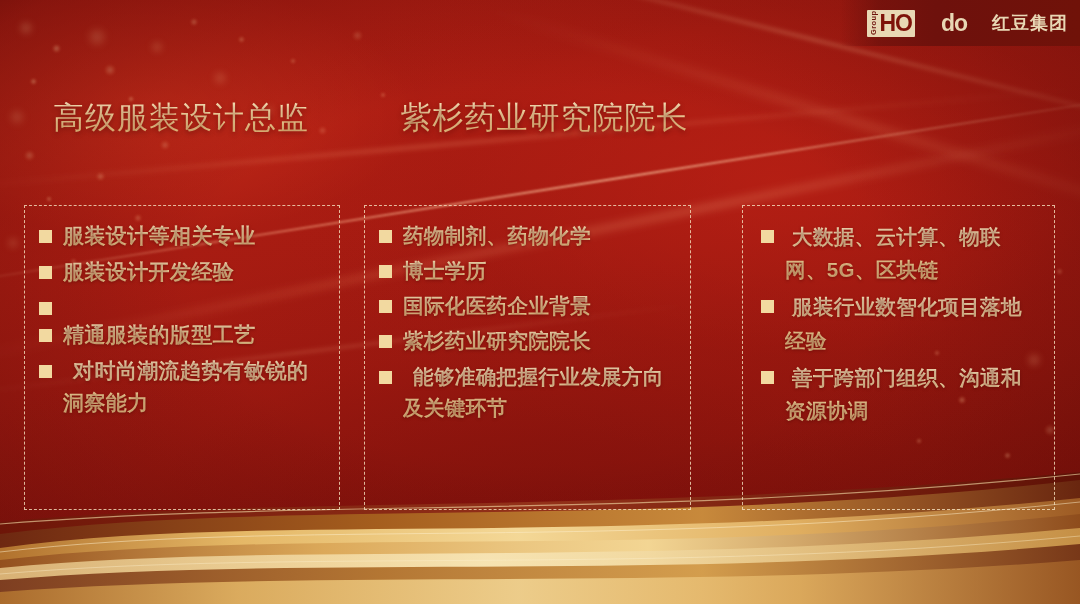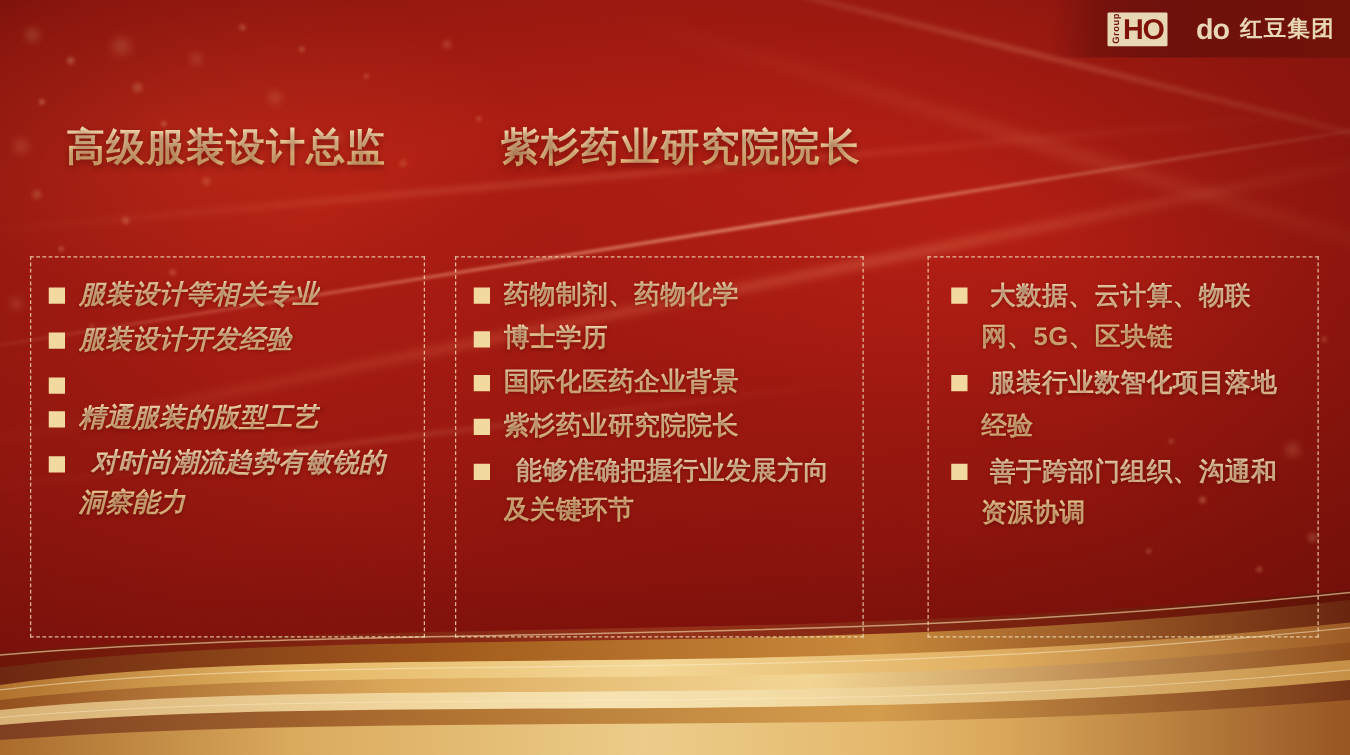--- a/index.html
+++ b/index.html
@@ -52,21 +52,21 @@
 
   
   .bokeh { position:absolute; border-radius:50%; pointer-events:none; }
 
   
   #logo-band {
     position:absolute; top:0; right:0;
     width:240px; height:46px;
     background:linear-gradient(90deg, rgba(108,16,11,0) 0%, rgba(110,17,12,0.75) 16%, #6e110c 40%, #701209 100%);
     display:flex; align-items:center; justify-content:flex-end;
-    padding-right:12px; gap:9px;
+    padding-right:12px; gap:25px;
   }
   #logo-mark {
     display:flex; align-items:center;
     background:#e8d7b4;
     height:27px; padding:0 3px 0 2px;
     border-radius:1px;
   }
   #logo-group {
     writing-mode:vertical-rl; text-orientation:mixed;
     transform:rotate(180deg);
@@ -75,57 +75,57 @@
     height:24px; display:flex; align-items:center; justify-content:center;
     margin-right:1px;
   }
   #logo-ho {
     font-size:23px; font-weight:900; color:#7e1209;
     letter-spacing:-1px; line-height:1;
     font-family:"Liberation Sans", sans-serif;
   }
   #logo-do {
     font-size:23px; font-weight:900; color:#e8d7b4;
-    letter-spacing:-1px; line-height:1; margin-left:14px;
+    letter-spacing:-1px; line-height:1; margin-left:1px;
     font-family:"Liberation Sans", sans-serif;
   }
   #logo-cn {
     font-size:18px; font-weight:900; color:#e8d7b4;
     letter-spacing:1px; line-height:1;
   }
 
   
   #headings {
     position:absolute; top:98px; left:0; width:1080px; height:88px;
     display:flex; z-index:5;
   }
   .heading-cell { display:flex; align-items:flex-start; justify-content:center; }
   .heading-cell.c1 { width:362px; }
   .heading-cell.c2 { width:365px; }
   .heading-cell.c3 { width:353px; }
   .heading-text {
-    font-size:31px; font-weight:700; line-height:1.26;
+    font-size:31px; font-weight:400; line-height:1.26;
     text-align:center;
     color:#f2d9a4;
     background:linear-gradient(180deg,#fdeac3 0%, #f5d79e 45%, #e8bd78 100%);
     -webkit-background-clip:text; background-clip:text;
     -webkit-text-fill-color:transparent;
     text-shadow:0 2px 5px rgba(70,6,3,0.45);
     letter-spacing:1px;
     white-space:pre-line;
   }
 
   
   .box {
     position:absolute;
     top:205px; height:305px;
     border:1.5px dashed rgba(246,227,192,0.80);
     z-index:5;
   }
-  #box1 { left:24px;  width:316px;font-style:italic; }
+  #box1 { left:24px;  width:316px; }
   #box2 { left:364px; width:327px; }
   #box3 { left:742px; width:313px; }
 
   .box-inner {
     position:absolute;
     top:14px; left:0; width:100%;
     padding:0 12px 0 14px;
     display:flex; flex-direction:column;
   }
   #box3 .box-inner { padding-left:18px; }

